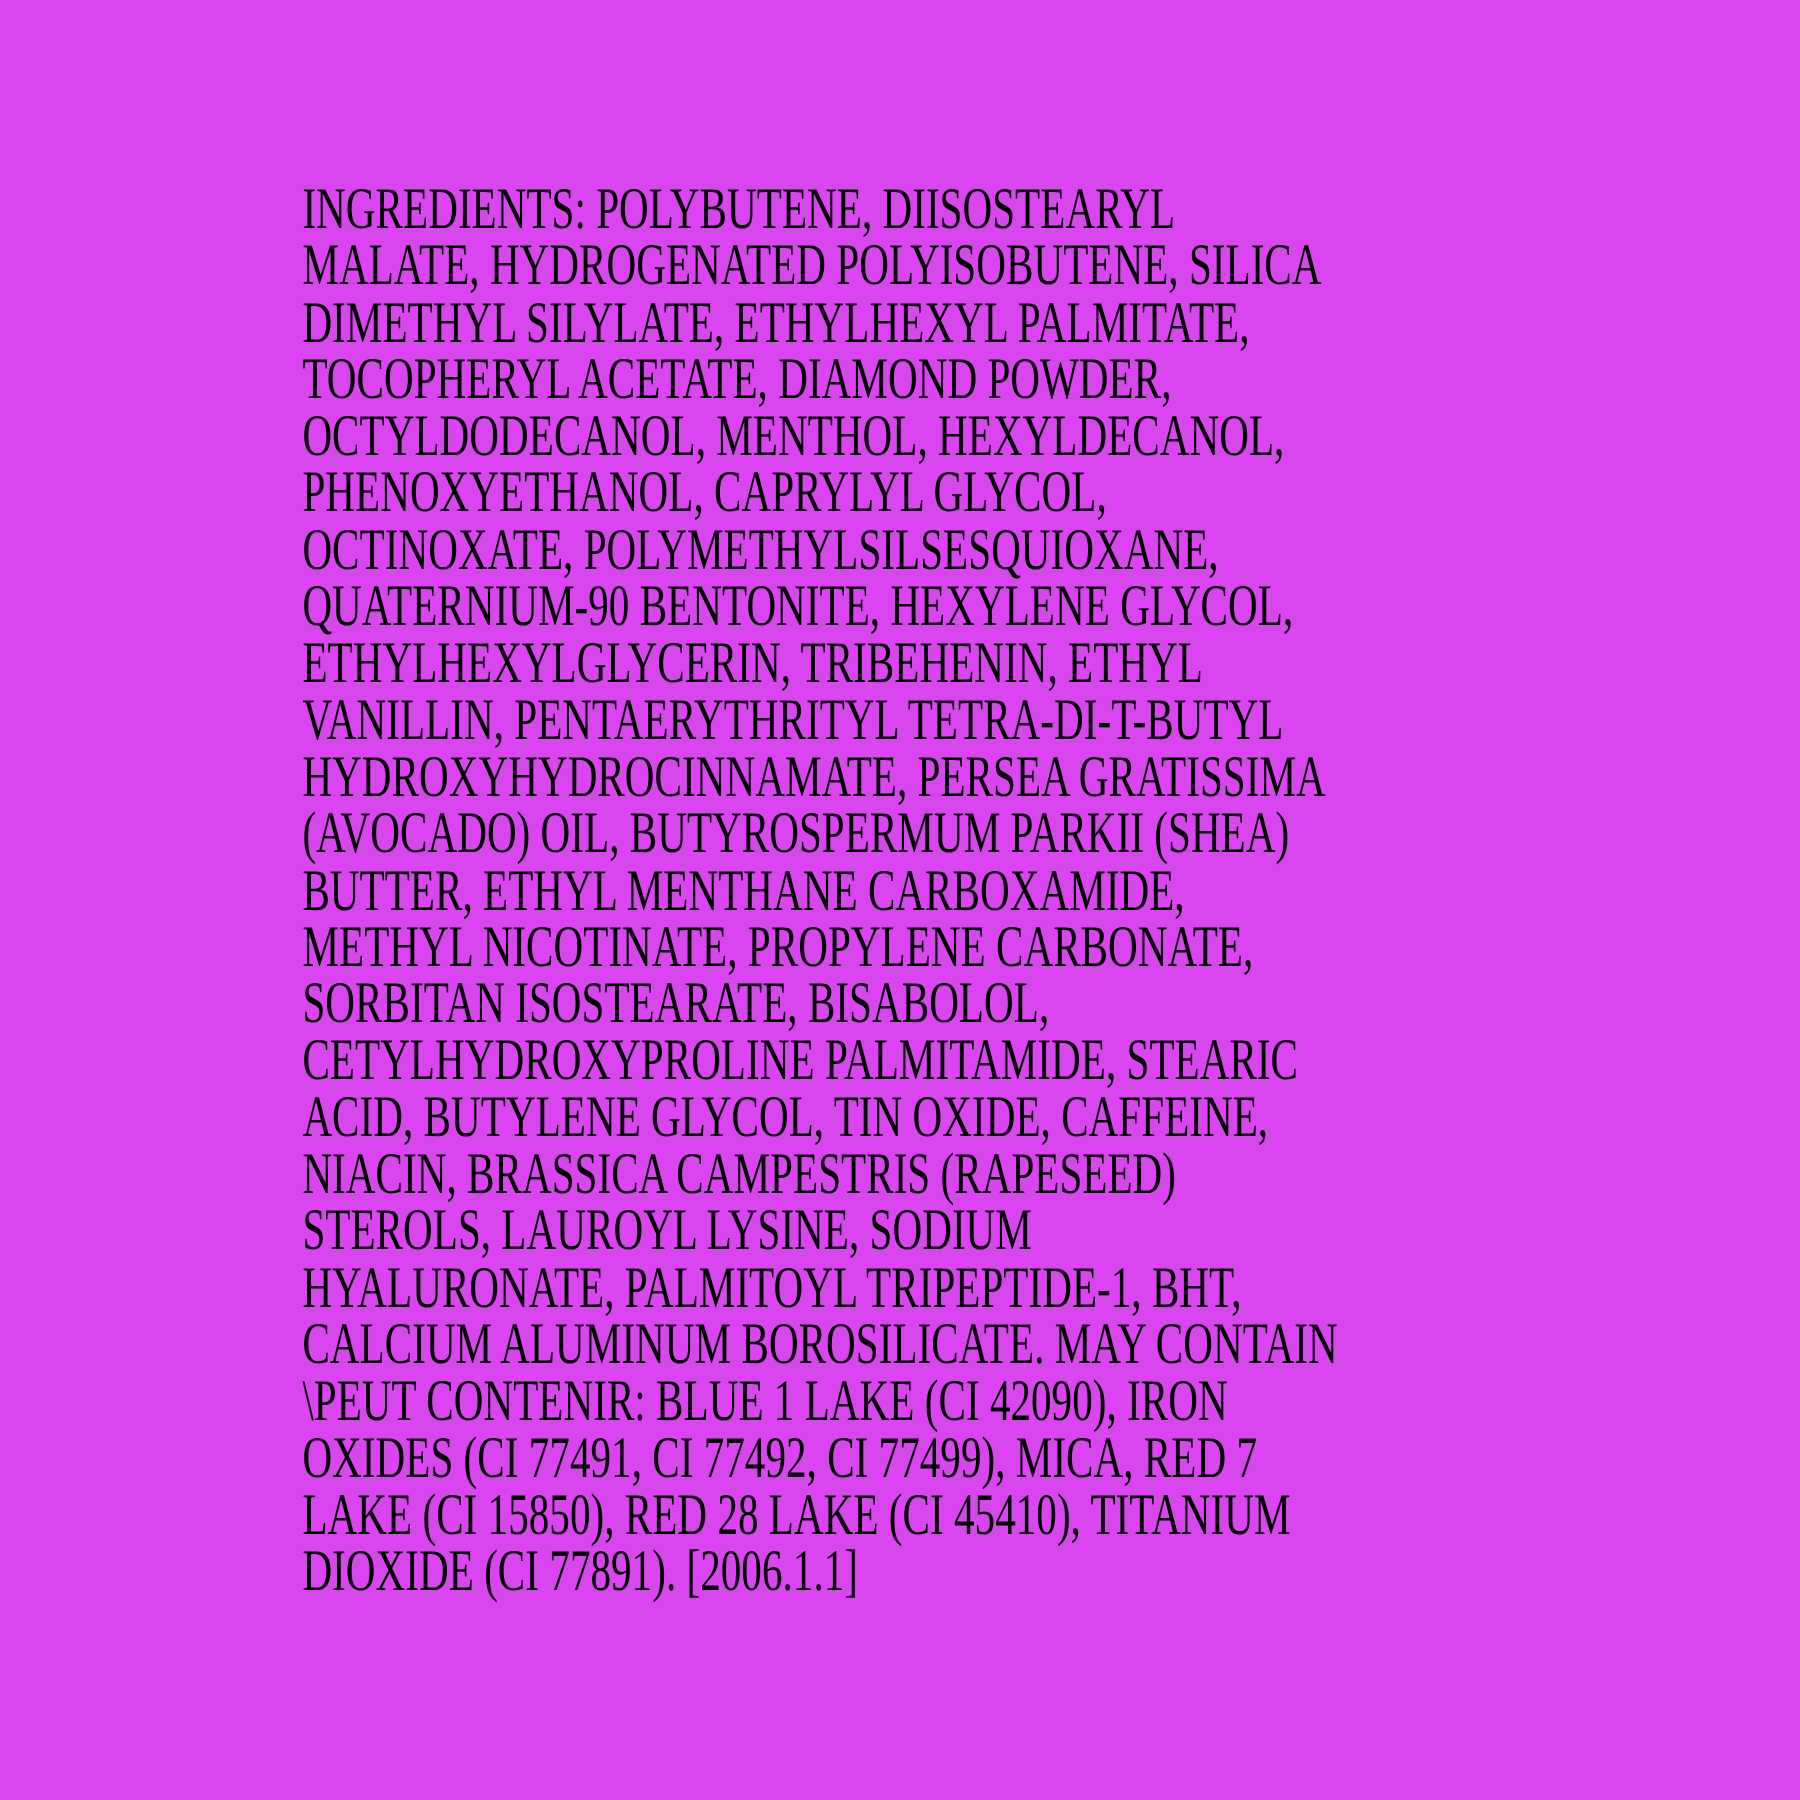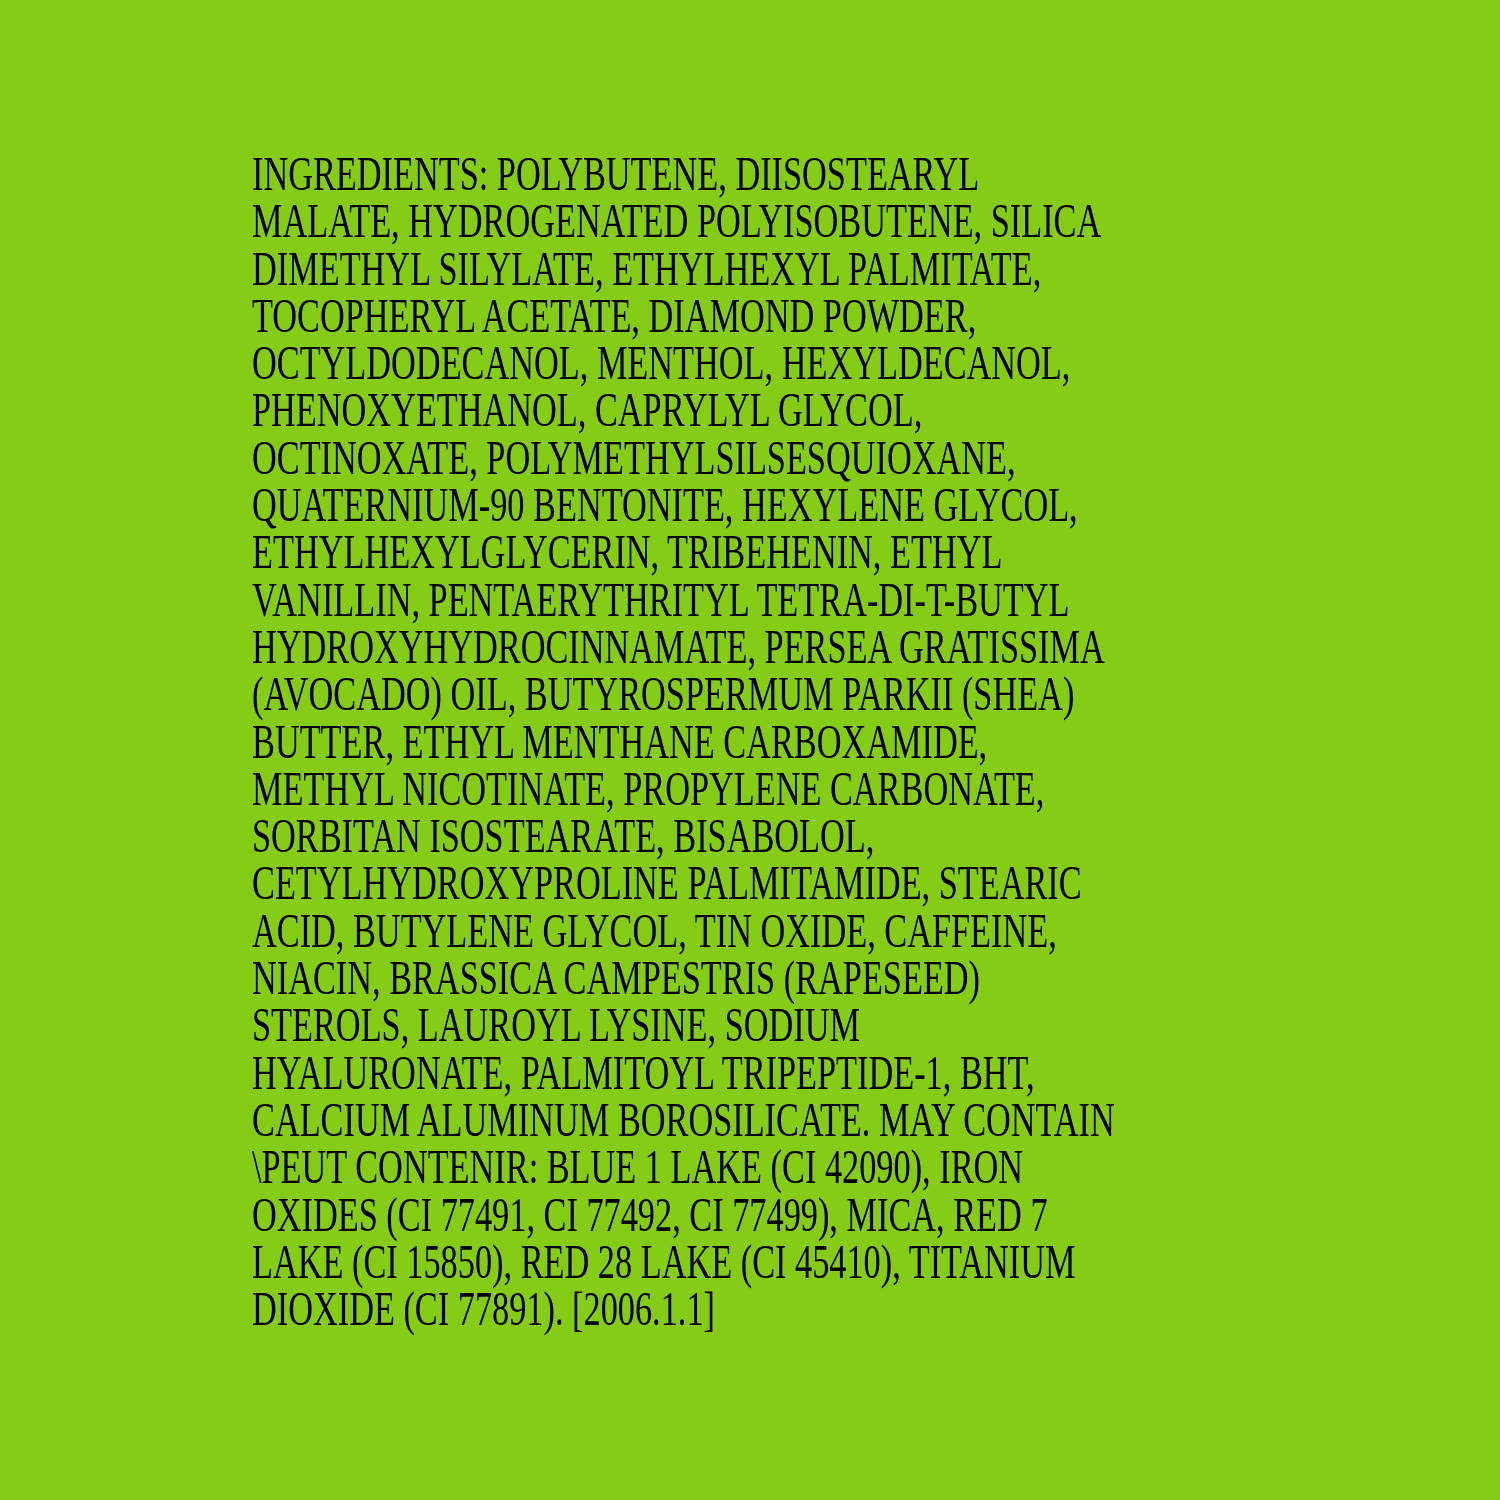--- a/index.html
+++ b/index.html
@@ -9,21 +9,21 @@
   body {
     width: 1500px;
     height: 1500px;
     background: #ffffff;
     position: relative;
     overflow: hidden;
   }
   .page {
     position: absolute;
     inset: 0;
-    background: #84cc16;
+    background: #d946ef;
   }
   .ingredients-text {
     position: absolute;
     left: 252px;
     top: 150px;
     width: 1430px;
     font-family: "Liberation Serif", "DejaVu Serif", serif;
     font-size: 49px;
     line-height: 47.3px;
     font-weight: normal;

